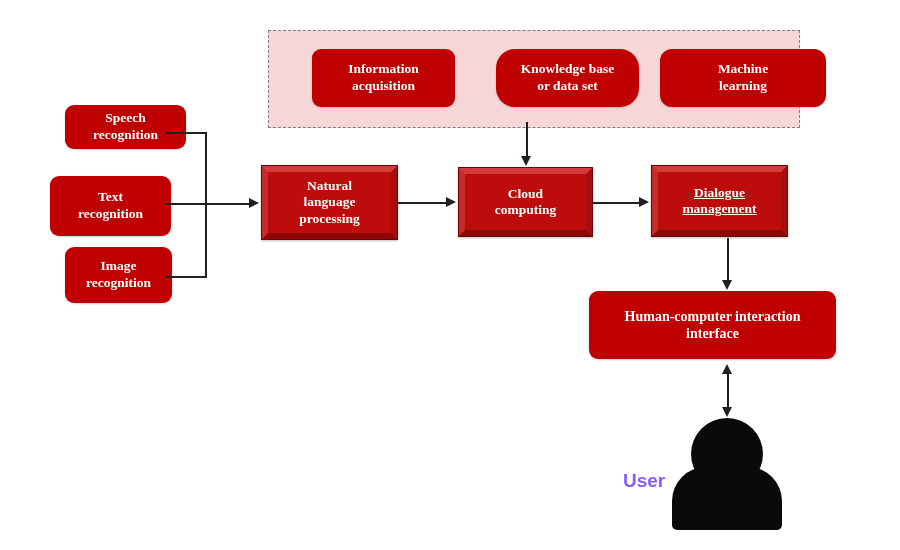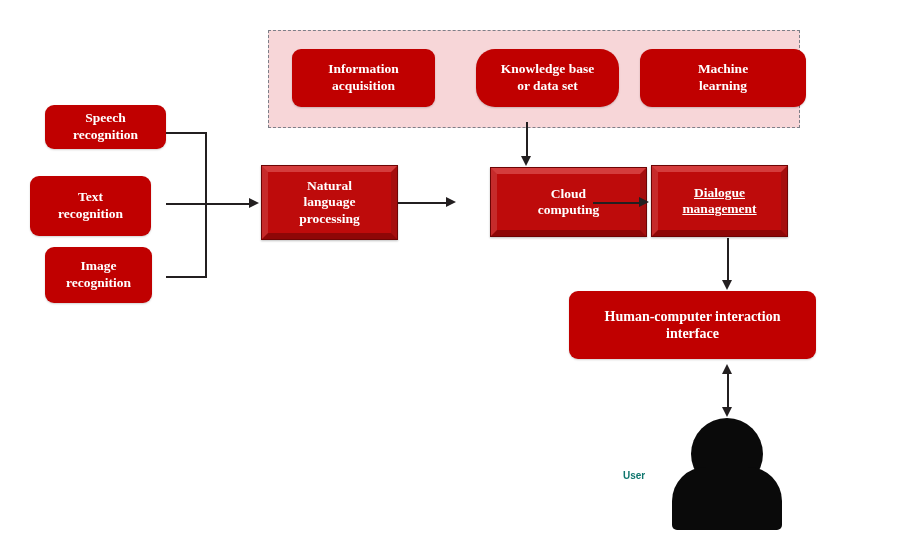--- a/index.html
+++ b/index.html
@@ -26,20 +26,21 @@
     font-size: 13.5px;
     line-height: 1.25;
     display: flex;
     align-items: center;
     justify-content: center;
     text-align: center;
     box-sizing: border-box;
     padding: 19px 6px;
     box-shadow: 0 1px 2px rgba(0,0,0,0.18);
     white-space: pre-line;
+    margin-left: 20px;
   }
 
   
   .bevel {
     position: absolute;
     box-sizing: border-box;
     border-style: solid;
     border-width: 7px;
     border-top-color: #D43C3C;
     border-left-color: #C62B2B;
@@ -104,22 +105,22 @@
   }
   .user-body {
     position: absolute;
     background: #0a0a0a;
     border-radius: 34px 34px 5px 5px;
   }
   .user-label {
     position: absolute;
     font-family: "Liberation Sans", "DejaVu Sans", sans-serif;
     font-weight: bold;
-    font-size: 10px;
-    color: #0f766e;
+    font-size: 19px;
+    color: #8b5cf6;
   }
 </style>
 </head>
 <body>
 
 <div id="canvas">
 
   <div class="dashbox" style="left:268px; top:30px; width:532px; height:98px;"></div>
 
   <div class="rbox" style="left:292px; top:49px; width:143px; height:58px;">Information
@@ -146,21 +147,21 @@
 
   <div class="vline" style="left:205px; top:132px; height:146px;"></div>
 
   <div class="hline" style="left:205px; top:203px; width:46px;"></div>
   <div class="arrow-r" style="left:249px; top:198px;"></div>
 
   <div class="bevel" style="left:261px; top:165px; width:137px; height:75px;">Natural
 language
 processing</div>
 
-  <div class="bevel" style="left:458px; top:167px; width:157px; height:70px;margin-left:32px;">Cloud
+  <div class="bevel" style="left:458px; top:167px; width:135px; height:70px;">Cloud
 computing</div>
 
   <div class="bevel" style="left:651px; top:165px; width:137px; height:72px;text-decoration:underline;">Dialogue
 management</div>
 
   <div class="hline" style="left:398px; top:202px; width:50px;"></div>
   <div class="arrow-r" style="left:446px; top:197px;"></div>
 
   <div class="hline" style="left:593px; top:202px; width:48px;"></div>
   <div class="arrow-r" style="left:639px; top:197px;"></div>

